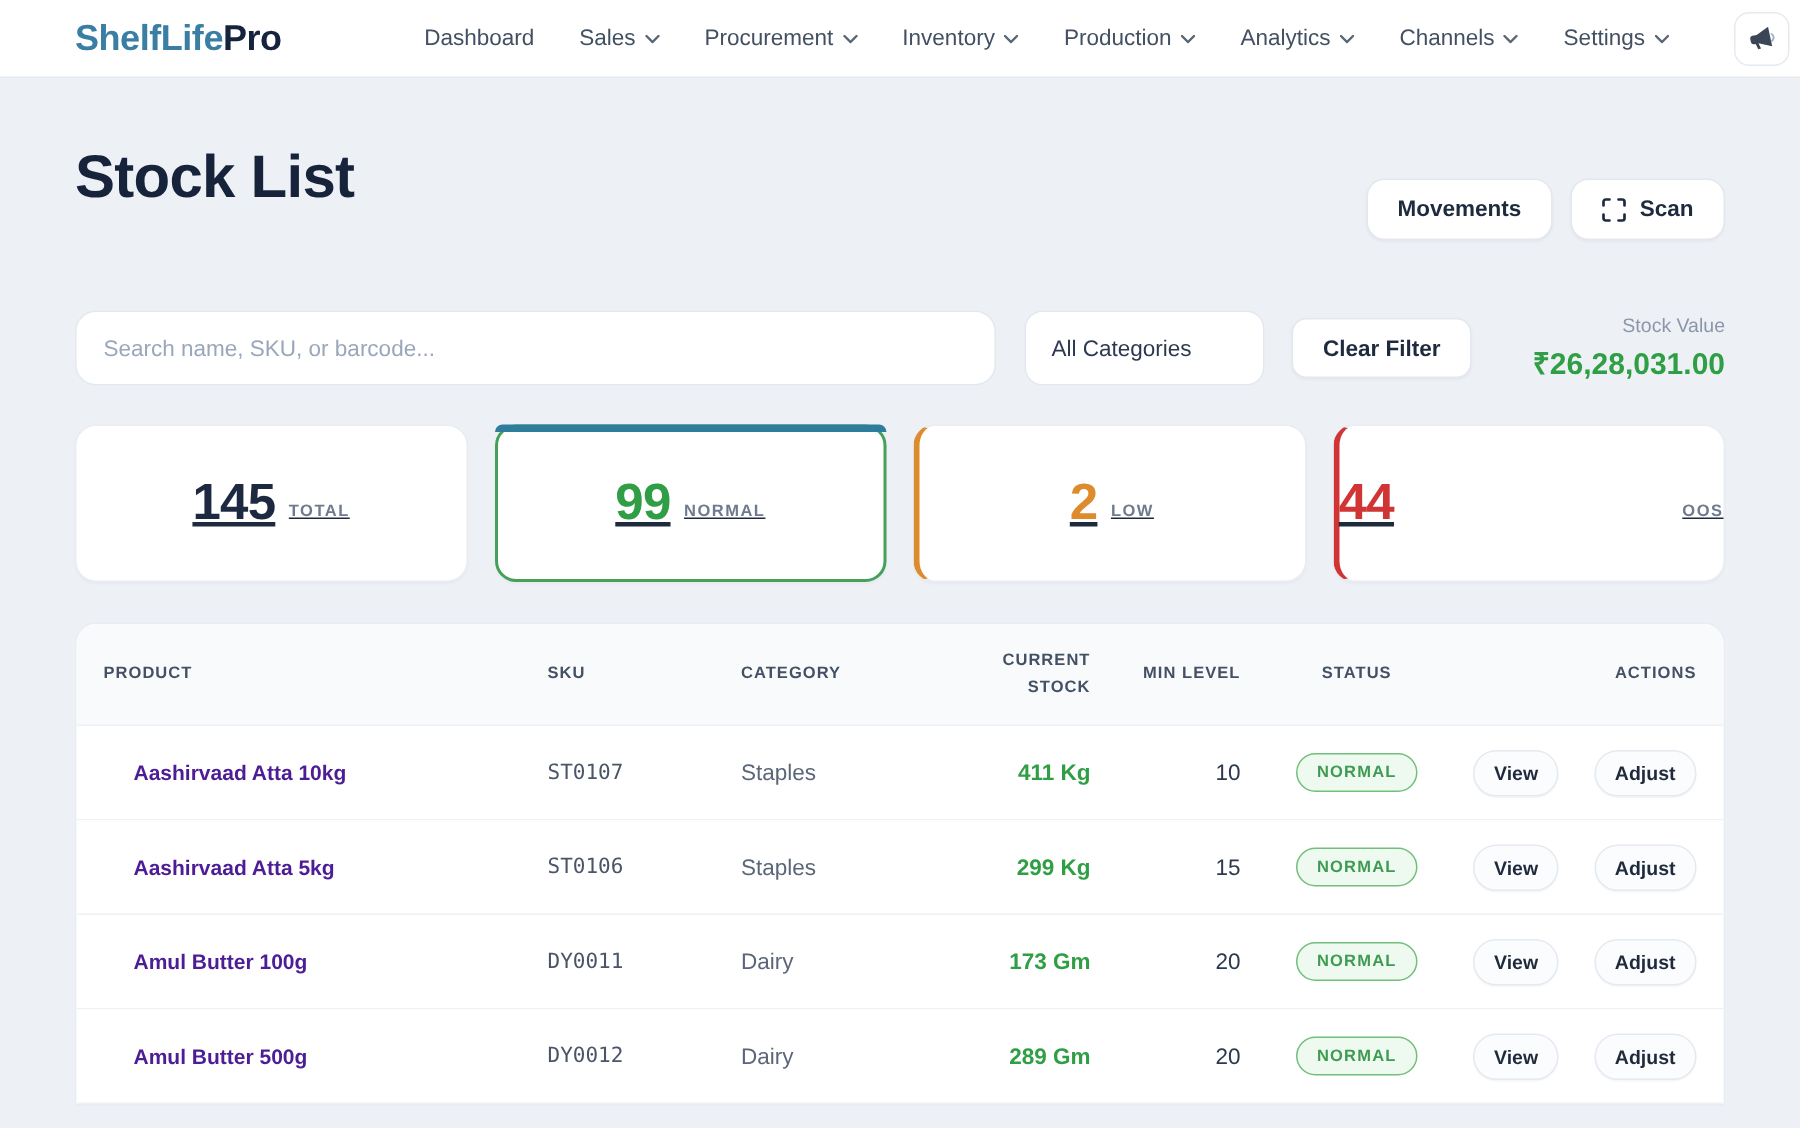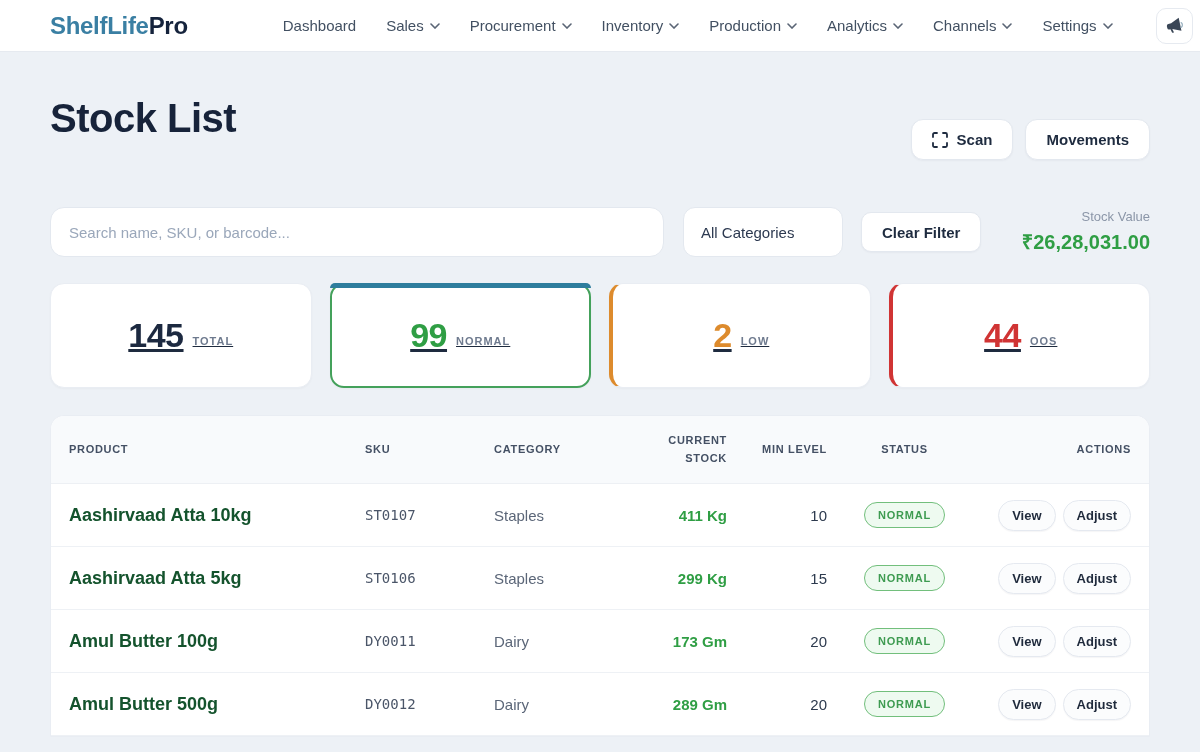--- a/index.html
+++ b/index.html
@@ -59,37 +59,37 @@
   .card .num { font-size:34px; font-weight:800; letter-spacing:-.5px; }
   .card .lbl { font-size:11px; font-weight:700; color:#6e7a8e; letter-spacing:1px;
                margin-left:9px; margin-top:10px; }
   .card.total .num { color:#1c2940; }
   .card.normal { border:2px solid #44a15b; }
   .card.normal::before { content:""; position:absolute; top:-2px; left:-2px; right:-2px;
                          height:5px; background:#2e7d9d; border-radius:12px 12px 0 0; }
   .card.normal .num { color:#2f9e44; }
   .card.low { border-left:4px solid #dd8b2d; }
   .card.low .num { color:#dd8b2d; }
-  .card.oos { border-left:4px solid #d03434; }
+  .card.oos { border-left:4px solid #d03434;justify-content:space-between; }
   .card.oos .num { color:#d03434; }
 
   
   .table-wrap { margin-top:27px; background:#fff; border:1px solid #e9edf3;
                 border-radius:14px 14px 0 0; overflow:hidden; }
   .trow { display:grid; grid-template-columns:296px 129px 133px 100px 100px 155px 1fr;
           align-items:center; padding:0 18px; }
   .thead { background:#f8fafc; border-bottom:1px solid #edf0f4; min-height:68px;
            padding-top:14px; padding-bottom:14px; }
   .th { font-size:11px; font-weight:700; color:#445064; letter-spacing:.7px;
         text-transform:uppercase; line-height:1.6; }
   .tbody-row { height:63px; border-bottom:1px solid #eef1f5; background:#fff; }
   .col-r { text-align:right; }
   .col-c { text-align:center; }
-  .col-actions { display:flex; justify-content:flex-end; gap:7px; }
-  .cell-product { font-size:18px; font-weight:600; color:#14532d; }
+  .col-actions { display:flex; justify-content:space-between; gap:7px; }
+  .cell-product { font-size:14px; font-weight:600; color:#4c1d95;margin-left:20px; }
   .cell-sku { font-family:"DejaVu Sans Mono", monospace; font-size:14px; color:#4a5568; }
   .cell-cat { font-size:15px; color:#5b6678; }
   .cell-stock { font-size:15px; font-weight:700; color:#2f9e44; }
   .cell-min { font-size:15px; color:#2d3a4e; }
   .badge { display:inline-block; font-size:11px; font-weight:700; letter-spacing:.8px;
            color:#3e9b51; background:#eefaf0; border:1.5px solid #72bf7c;
            border-radius:999px; padding:6px 13px; }
   .mini-btn { background:#fbfcfd; border:1px solid #e5e9f0; border-radius:999px;
               padding:7px 13px; font-size:13px; font-weight:700; color:#1f2a3c;
               cursor:pointer; font-family:inherit; box-shadow:0 1px 1px rgba(16,24,40,.04); }
@@ -181,32 +181,32 @@
 </div>
 
 <div class="main">
 
   <div class="page-head">
     <div>
       <div class="page-title">Stock List</div>
     </div>
     <div class="head-actions">
       <button class="btn">
+        <span>Movements</span>
+      </button>
+      <button class="btn">
         <span>
           <svg width="16" height="16" viewBox="0 0 16 16" fill="none" stroke="#1e2b3f" stroke-width="1.8" stroke-linecap="round">
             <path d="M1 5V2.5A1.5 1.5 0 0 1 2.5 1H5"></path>
               <path d="M11 1h2.5A1.5 1.5 0 0 1 15 2.5V5"></path>
             <path d="M15 11v2.5A1.5 1.5 0 0 1 13.5 15H11"></path>
               <path d="M5 15H2.5A1.5 1.5 0 0 1 1 13.5V11"></path>
           </svg>
         </span>
         <span>Scan</span>
-      </button>
-      <button class="btn">
-        <span>Movements</span>
       </button>
     </div>
   </div>
 
   <div class="filter-row">
     <input class="search-input" type="text" placeholder="Search name, SKU, or barcode..." style="">
     <div class="cat-select">
       <span>All Categories</span>
     </div>
     <button class="btn clear-btn">

